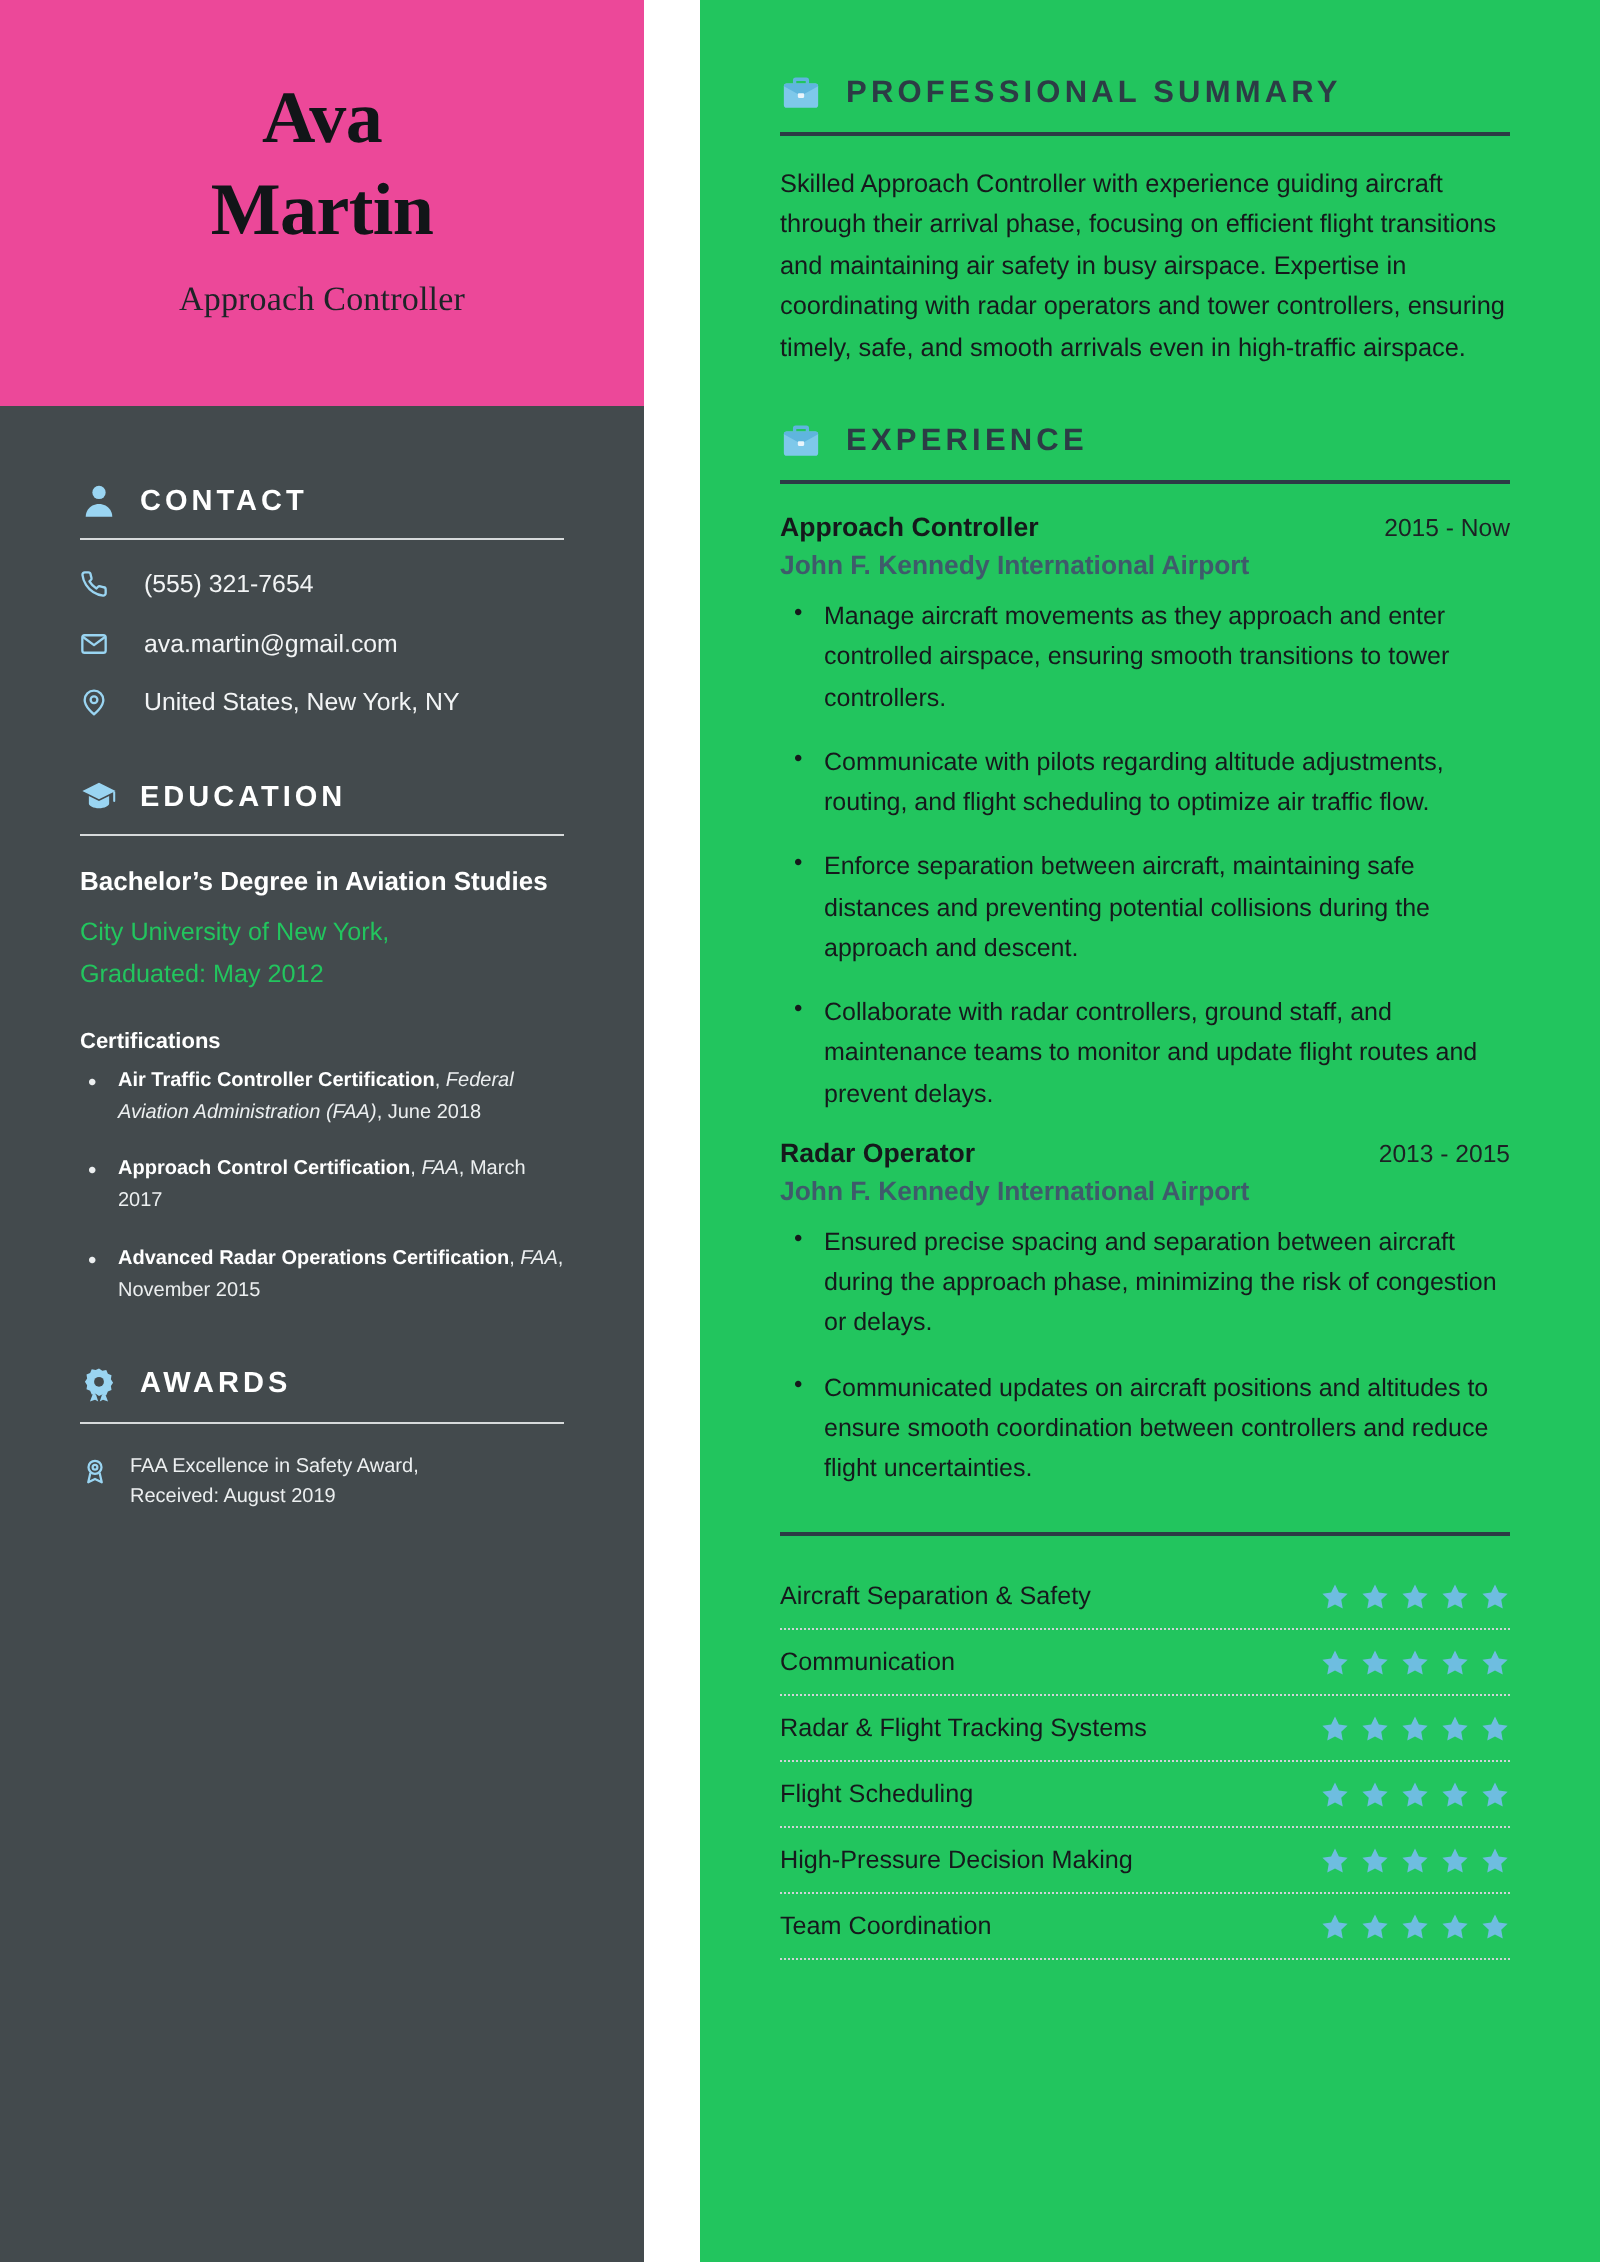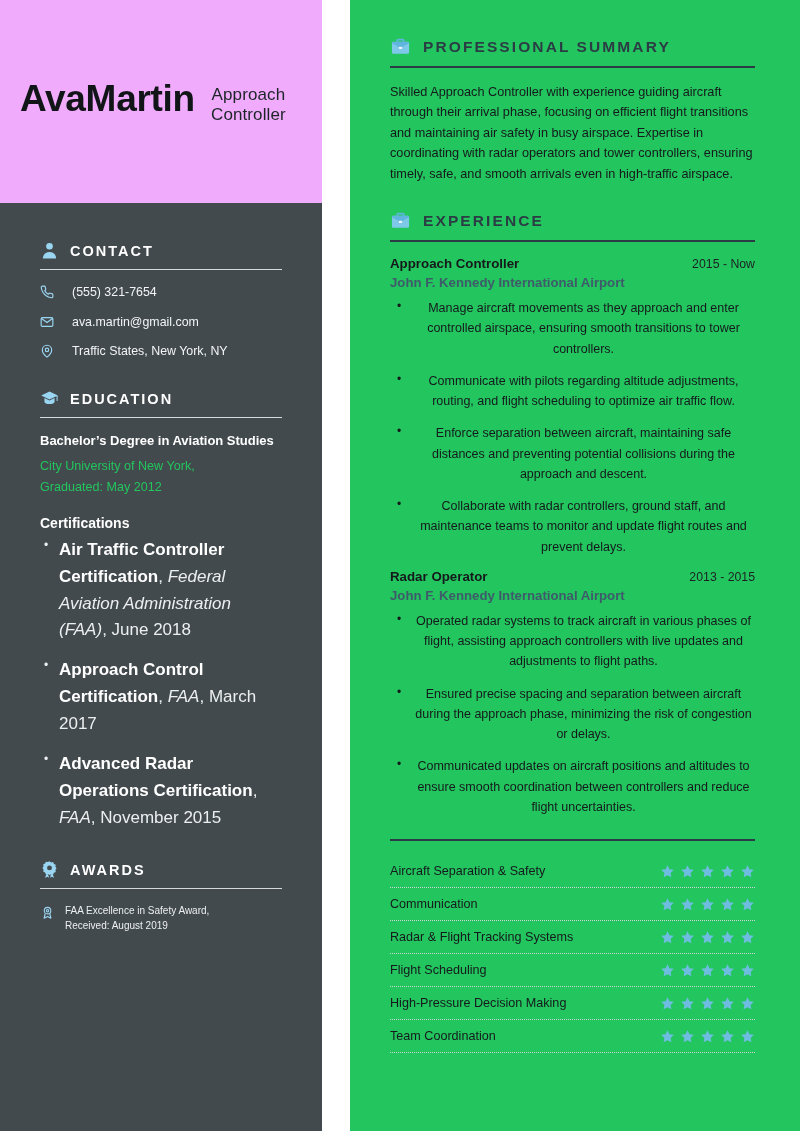--- a/index.html
+++ b/index.html
@@ -21,26 +21,28 @@
 
   
   .sidebar {
     width: 322px;
     min-width: 322px;
     background: #434a4d;
     position: relative;
     color: #ffffff;
   }
   .name-block {
-    background: #f0abfc;
+    background: #ec4899;
     height: 203px;
     display: flex;
+    flex-direction: column;
     align-items: center;
     justify-content: center;
     padding: 0 20px 6px 20px;
+    font-family: Liberation Serif, serif;
   }
   .name-first, .name-last {
     font-size: 37px;
     font-weight: 700;
     color: #111518;
     line-height: 1.24;
     letter-spacing: -0.3px;
     text-align: center;
   }
   .job-title {
@@ -93,30 +95,30 @@
     line-height: 1.45;
     margin-bottom: 6px;
   }
   .edu-school {
     font-size: 12.6px;
     color: #22c55e;
     line-height: 1.5;
     margin-bottom: 2px;
   }
   .cert-title {
-    font-size: 14px;
+    font-size: 11px;
     font-weight: 700;
     color: #ffffff;
     margin: 18px 0 6px 0;
   }
   .cert-list { list-style: none; }
   .cert-item {
     position: relative;
     padding-left: 19px;
-    font-size: 17px;
+    font-size: 10px;
     color: #eceff0;
     line-height: 1.58;
     margin-bottom: 13px;
   }
   .cert-item:before {
     content: "•";
     position: absolute;
     left: 4px;
     top: -1px;
     font-size: 12px;
@@ -184,21 +186,21 @@
     color: #1d2124;
     white-space: nowrap;
   }
   .job-org {
     font-size: 13.2px;
     font-weight: 700;
     color: #3f5b6b;
     margin-top: 4px;
     margin-bottom: 8px;
   }
-  .bullets { list-style: none; text-align: center; }
+  .bullets { list-style: none; }
   .bullets li {
     position: relative;
     padding-left: 22px;
     font-size: 12.5px;
     line-height: 1.62;
     color: #16191c;
     margin-bottom: 12px;
   }
   .bullets li:before {
     content: "•";
@@ -272,21 +274,21 @@
           <span>ava.martin@gmail.com</span>
         </div>
 
         <div class="contact-row">
           <span class="ico">
             <svg viewBox="0 0 24 24" width="14" height="14" fill="none" stroke="#9ad5f2" stroke-width="2" stroke-linecap="round" stroke-linejoin="round">
                 <path d="M20 10.2c0 6-8 12.3-8 12.3s-8-6.3-8-12.3a8 8 0 1 1 16 0z"></path>
                 <circle cx="12" cy="10.1" r="2.9"></circle>
               </svg>
           </span>
-          <span>Traffic States, New York, NY</span>
+          <span>United States, New York, NY</span>
         </div>
       </section>
 
       <section class="side-section">
         <div class="side-head">
           <span class="ico">
             <svg viewBox="0 0 24 24" width="19" height="19">
                 <path d="M12 3 1.5 8.2 12 13.4l10.5-5.2z" fill="#9ad5f2"></path>
                 <path d="M5.6 11.3v4.8c0 1.6 2.9 3 6.4 3s6.4-1.4 6.4-3v-4.8L12 14.6z" fill="#9ad5f2"></path>
                 <path d="M21.6 9.1v5.4" stroke="#9ad5f2" stroke-width="1.3" stroke-linecap="round"></path>
@@ -391,21 +393,20 @@
         </ul>
       </div>
 
       <div class="job" style="margin-top:10px">
         <div class="job-head">
           <span class="job-role">Radar Operator</span>
           <span class="job-dates">2013 - 2015</span>
         </div>
         <div class="job-org">John F. Kennedy International Airport</div>
         <ul class="bullets">
-          <li>Operated radar systems to track aircraft in various phases of flight, assisting approach controllers with live updates and adjustments to flight paths.</li>
           <li>Ensured precise spacing and separation between aircraft during the approach phase, minimizing the risk of congestion or delays.</li>
           <li>Communicated updates on aircraft positions and altitudes to ensure smooth coordination between controllers and reduce flight uncertainties.</li>
         </ul>
       </div>
     </section>
 
     <section class="sec" style="margin-top:22px">
       <div class="sec-rule"></div>
 
       <div class="skills-list">

